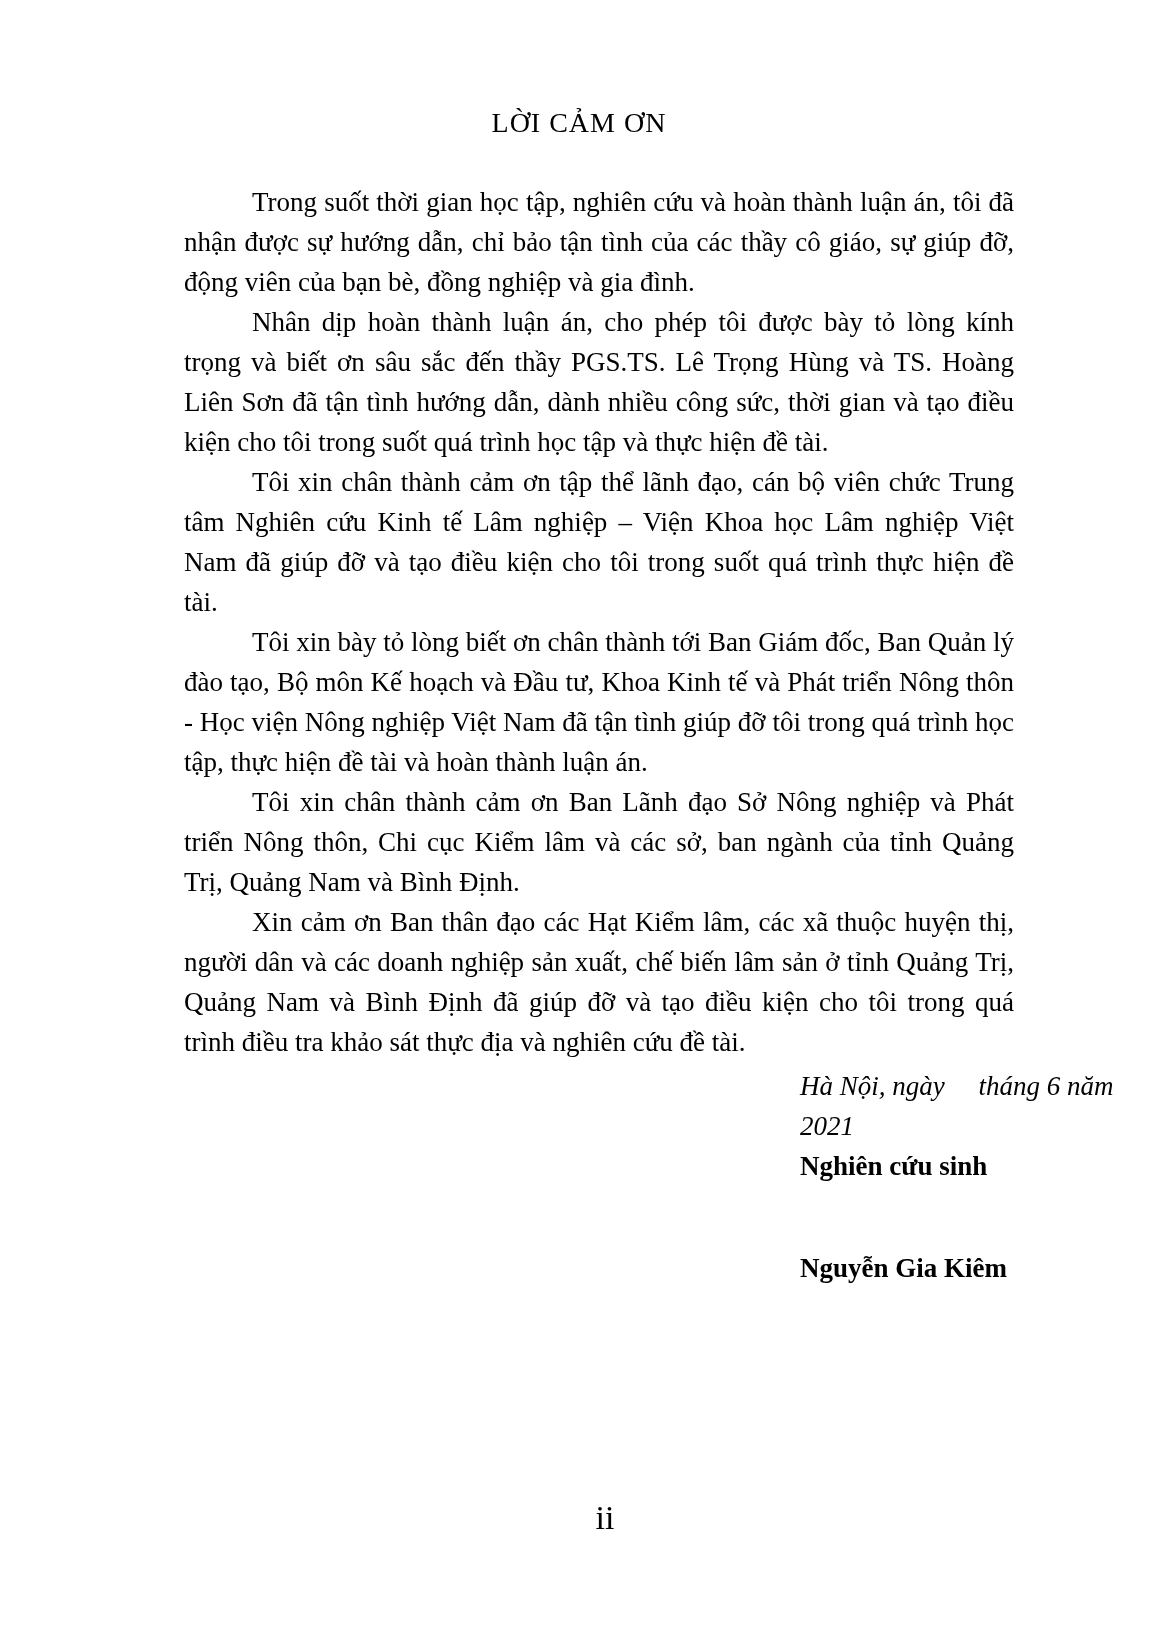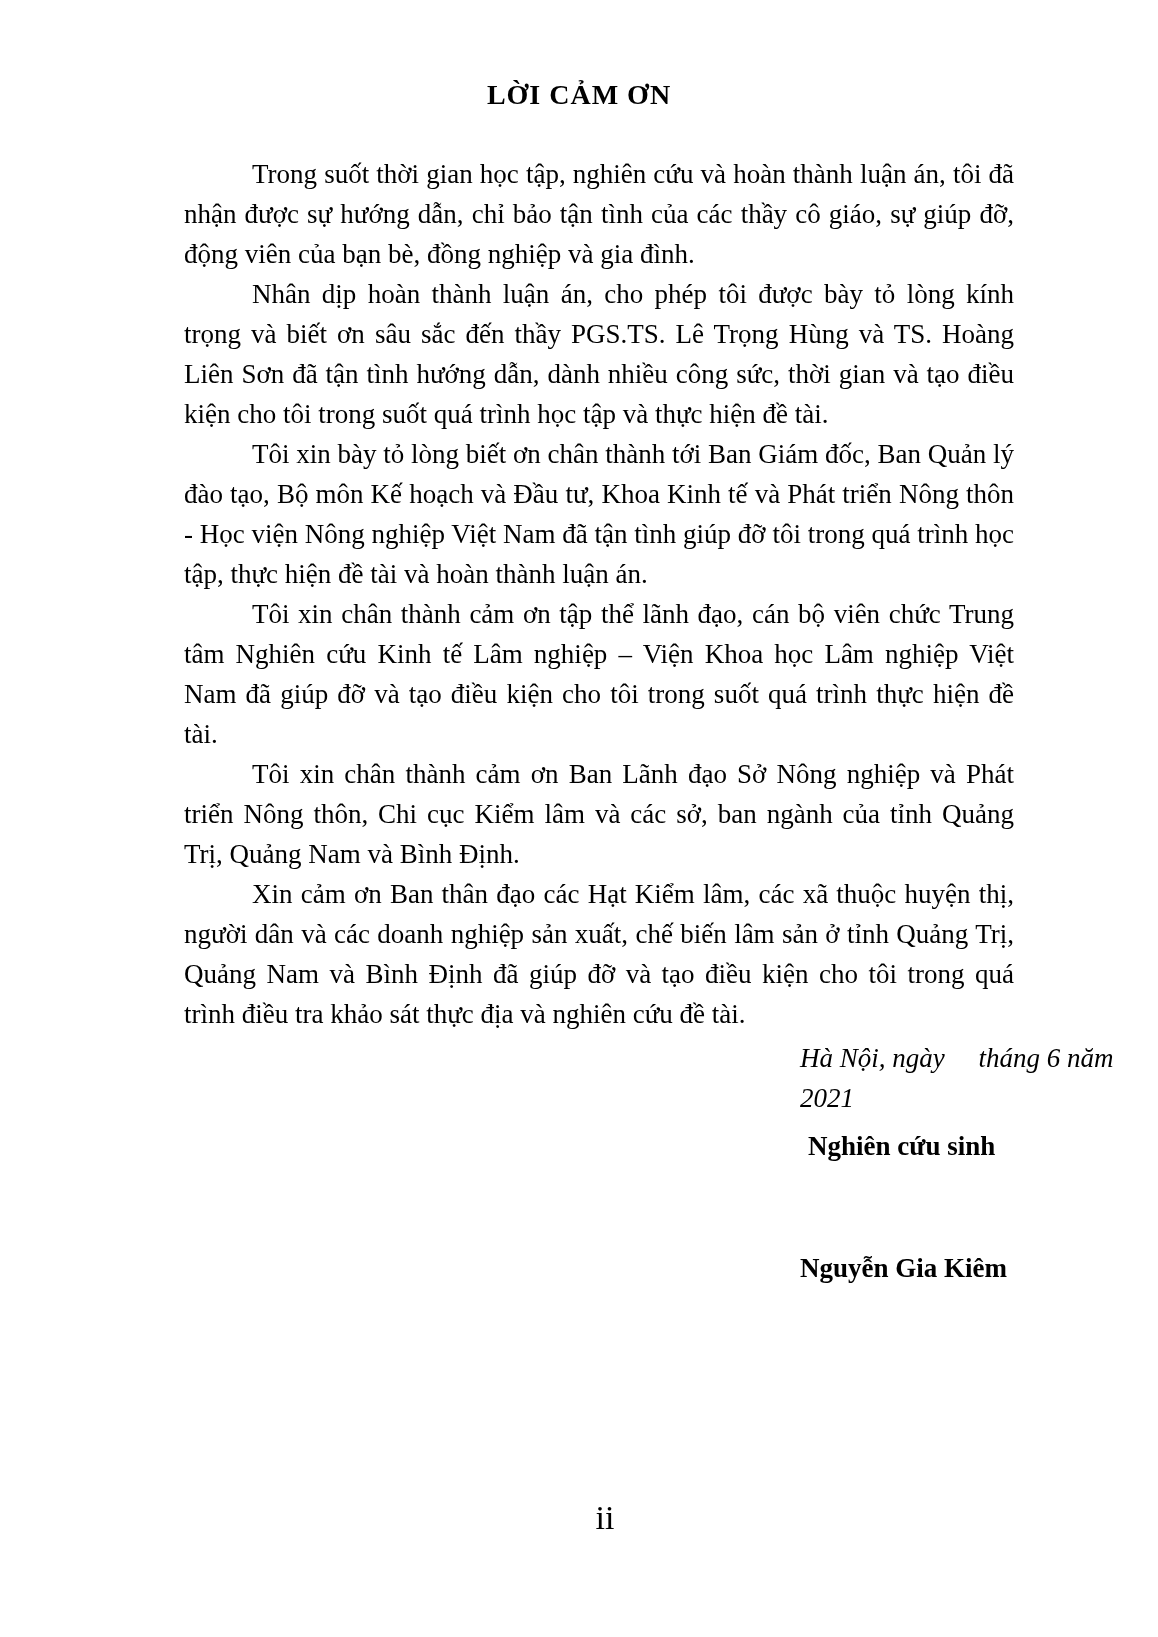--- a/index.html
+++ b/index.html
@@ -10,26 +10,26 @@
   .page {
     position: relative;
     width: 1158px;
     height: 1637px;
     background: #ffffff;
     color: #000000;
     font-family: "Liberation Serif", serif;
     overflow: hidden;
   }
   .title {
-    margin: 12px;
-    padding-top: 64px;
+    margin: 0;
+    padding-top: 104px;
     text-align: center;
     font-size: 28px;
     line-height: 38px;
-    font-weight: bold;
+    font-weight: normal;
     letter-spacing: 1px;
   }
   .content {
     margin: 40px 144px 0 184px; 
   }
   .content p {
     margin: 0;
     font-size: 27px;
     line-height: 40px;
     text-align: justify;
@@ -42,25 +42,25 @@
     margin-top: 4px;
     text-align: left;
     font-size: 27px;
     line-height: 40px;
   }
   .signature .date-line {
     margin: 0;
     font-style: italic;
   }
   .signature .sig-role {
-    margin: 8px;
+    margin: 0;
     font-weight: bold;
   }
   .signature .sig-name {
-    margin: 82px 0 0 0;
+    margin: 62px 0 0 0;
     font-weight: bold;
   }
   .page-number {
     position: absolute;
     left: 190px;
     width: 830px;
     top: 1498px;
     text-align: center;
     font-size: 34px;
     line-height: 40px;
@@ -69,22 +69,22 @@
 </head>
 <body>
 
 <div class="page">
 
   <h1 class="title">LỜI CẢM ƠN</h1>
 
   <div class="content">
     <p>Trong suốt thời gian học tập, nghiên cứu và hoàn thành luận án, tôi đã nhận được sự hướng dẫn, chỉ bảo tận tình của các thầy cô giáo, sự giúp đỡ, động viên của bạn bè, đồng nghiệp và gia đình.</p>
     <p>Nhân dịp hoàn thành luận án, cho phép tôi được bày tỏ lòng kính trọng và biết ơn sâu sắc đến thầy PGS.TS. Lê Trọng Hùng và TS. Hoàng Liên Sơn đã tận tình hướng dẫn, dành nhiều công sức, thời gian và tạo điều kiện cho tôi trong suốt quá trình học tập và thực hiện đề tài.</p>
+    <p>Tôi xin chân thành cảm ơn tập thể lãnh đạo, cán bộ viên chức Trung tâm Nghiên cứu Kinh tế Lâm nghiệp – Viện Khoa học Lâm nghiệp Việt Nam đã giúp đỡ và tạo điều kiện cho tôi trong suốt quá trình thực hiện đề tài.</p>
     <p>Tôi xin bày tỏ lòng biết ơn chân thành tới Ban Giám đốc, Ban Quản lý đào tạo, Bộ môn Kế hoạch và Đầu tư, Khoa Kinh tế và Phát triển Nông thôn - Học viện Nông nghiệp Việt Nam đã tận tình giúp đỡ tôi trong quá trình học tập, thực hiện đề tài và hoàn thành luận án.</p>
-    <p>Tôi xin chân thành cảm ơn tập thể lãnh đạo, cán bộ viên chức Trung tâm Nghiên cứu Kinh tế Lâm nghiệp – Viện Khoa học Lâm nghiệp Việt Nam đã giúp đỡ và tạo điều kiện cho tôi trong suốt quá trình thực hiện đề tài.</p>
     <p>Tôi xin chân thành cảm ơn Ban Lãnh đạo Sở Nông nghiệp và Phát triển Nông thôn, Chi cục Kiểm lâm và các sở, ban ngành của tỉnh Quảng Trị, Quảng Nam và Bình Định.</p>
     <p>Xin cảm ơn Ban thân đạo các Hạt Kiểm lâm, các xã thuộc huyện thị, người dân và các doanh nghiệp sản xuất, chế biến lâm sản ở tỉnh Quảng Trị, Quảng Nam và Bình Định đã giúp đỡ và tạo điều kiện cho tôi trong quá trình điều tra khảo sát thực địa và nghiên cứu đề tài.</p>
   </div>
 
   <div class="signature">
     <p class="date-line">Hà Nội, ngày&nbsp;&nbsp;&nbsp;&nbsp;&nbsp;tháng 6 năm 2021</p>
     <p class="sig-role">Nghiên cứu sinh</p>
     <p class="sig-name">Nguyễn Gia Kiêm</p>
   </div>
 

